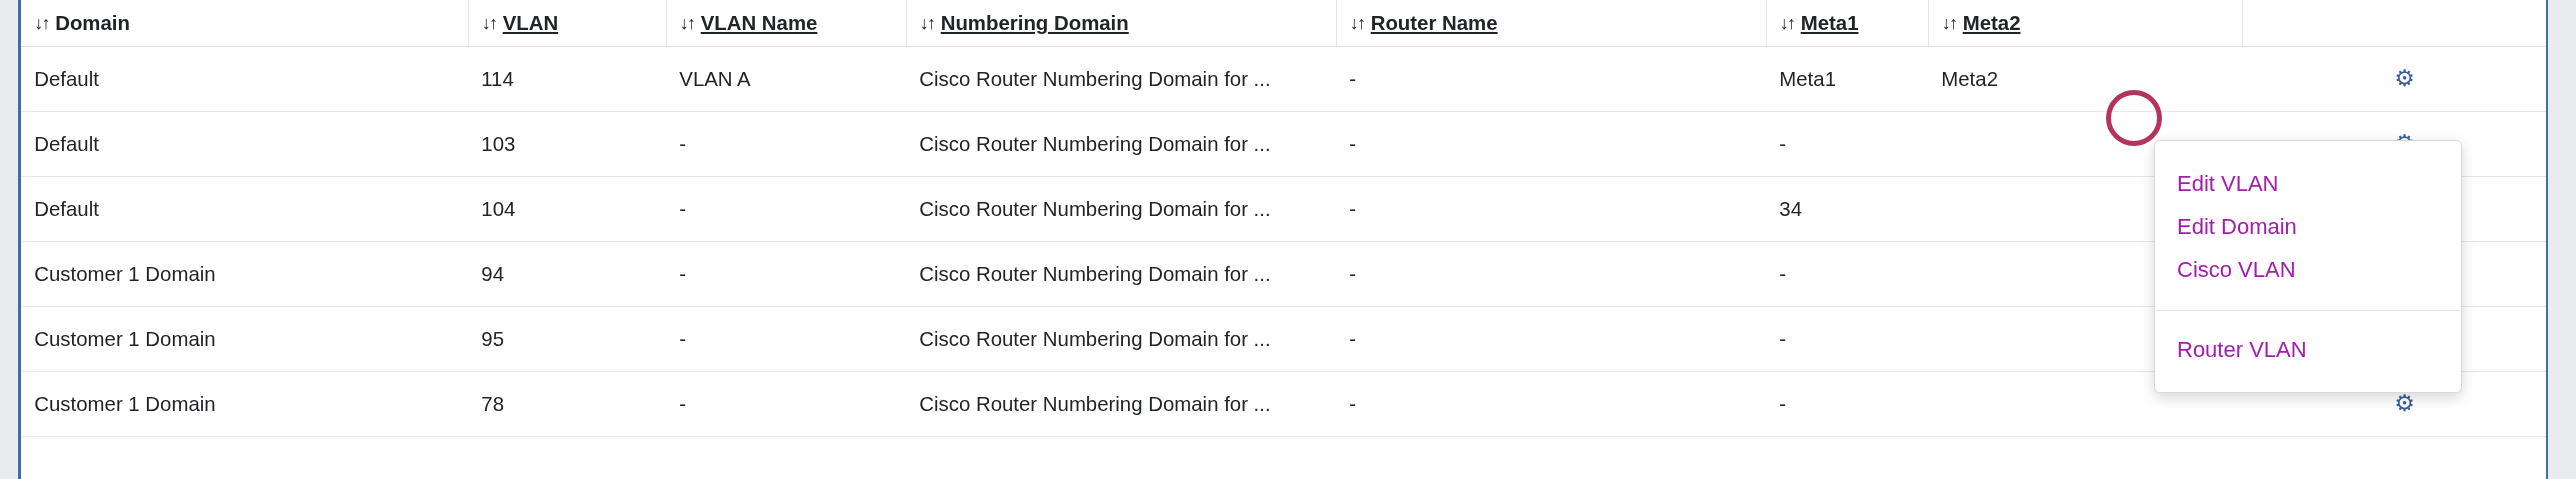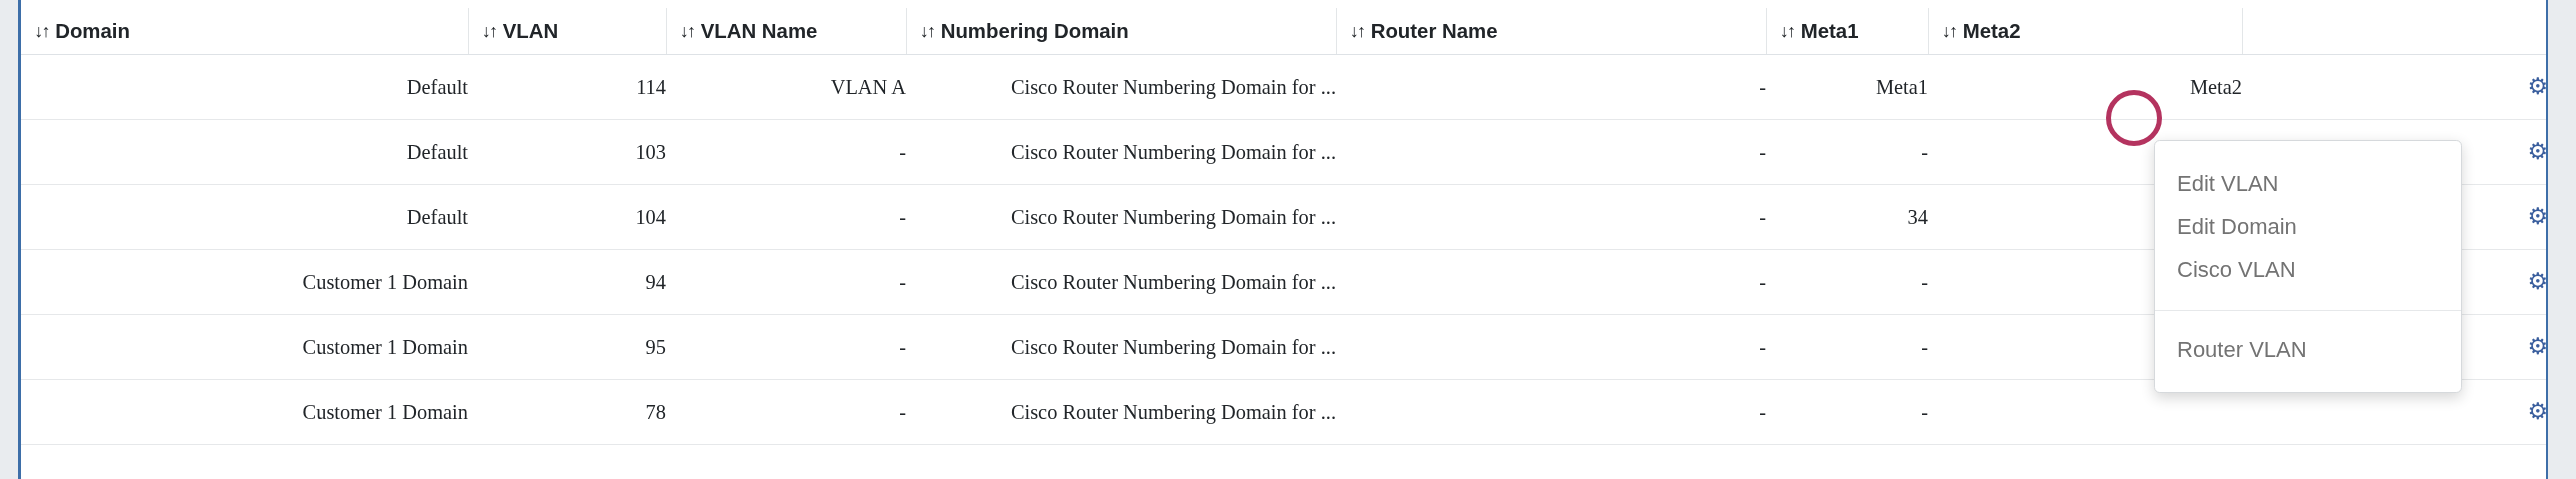--- a/index.html
+++ b/index.html
@@ -13,37 +13,37 @@
 
   
   .gutter-left{position:absolute;left:0;top:0;width:18px;height:479px;background:#e9ecef;}
   .rail-left{position:absolute;left:18px;top:0;width:2.9px;height:479px;background:#3d6ea8;}
   .gutter-right{position:absolute;left:2548px;top:0;width:27.6px;height:479px;background:#e9ecef;}
   .rail-right{position:absolute;left:2546px;top:0;width:2.9px;height:479px;background:#3d6ea8;}
 
   .content{position:absolute;left:21px;top:0;width:2525px;height:479px;background:#ffffff;overflow:hidden;}
 
   
-  table.grid{border-collapse:collapse;width:2525px;table-layout:fixed;margin-top:8px;}
+  table.grid{border-collapse:collapse;width:2525px;table-layout:fixed;}
   table.grid th{
     font-size:20.4px;font-weight:bold;color:#212529;
     text-align:left;vertical-align:middle;
     height:46px;padding:0 0 0 13.3px;
     border-bottom:1.9px solid #dee2e6;
     border-left:1px solid #e3e6e8;
     white-space:nowrap;
   }
   table.grid th.first{border-left:none;padding-left:13.3px;}
-  table.grid th.nosep{border-left:1px solid #e3e6e8;}
+  table.grid th.nosep{border-left:1px solid #e3e6e8;text-decoration:underline;}
   table.grid td{
     font-size:20.4px;font-weight:normal;color:#212529;
-    text-align:right;vertical-align:middle;
+    text-align:left;vertical-align:middle;
     height:64px;padding:0 0 0 13.3px;
     border-bottom:1px solid #e6e8ea;
-    white-space:nowrap;overflow:hidden;text-overflow:ellipsis;font-family:Liberation Serif, serif;
+    white-space:nowrap;overflow:hidden;text-overflow:ellipsis;
   }
   tr.row:last-child td{border-bottom:1px solid #e6e8ea;}
 
   .sorticon{
     display:inline-block;margin-right:6.7px;font-size:18px;font-weight:bold;
     letter-spacing:-1.9px;color:#212529;transform:translateY(-1px);
   }
 
   
   col.c-domain{width:447px;}
@@ -63,21 +63,21 @@
   
   .menu{
     position:absolute;left:2133px;top:140px;width:306px;
     background:#ffffff;
     border:1px solid #d6d9dc;border-radius:5.7px;
     box-shadow:0 4.8px 13.3px rgba(0,0,0,0.16);
     padding:21px 0 21px 0;
     z-index:40;
   }
   .menu-item{
-    font-size:22px;color:#737373;line-height:1;
+    font-size:22px;color:#a21caf;line-height:1;
     padding:10.5px 0 10.5px 22px;cursor:pointer;white-space:nowrap;
   }
   .menu-sep{height:1px;background:#e6e8ea;margin:19px 0 17px 0;}
 
   
   .annot-circle{
     position:absolute;left:2106px;top:90px;width:46px;height:46px;
     border:5.7px solid #b4335f;border-radius:50%;
     box-sizing:content-box;z-index:60;pointer-events:none;
   }

